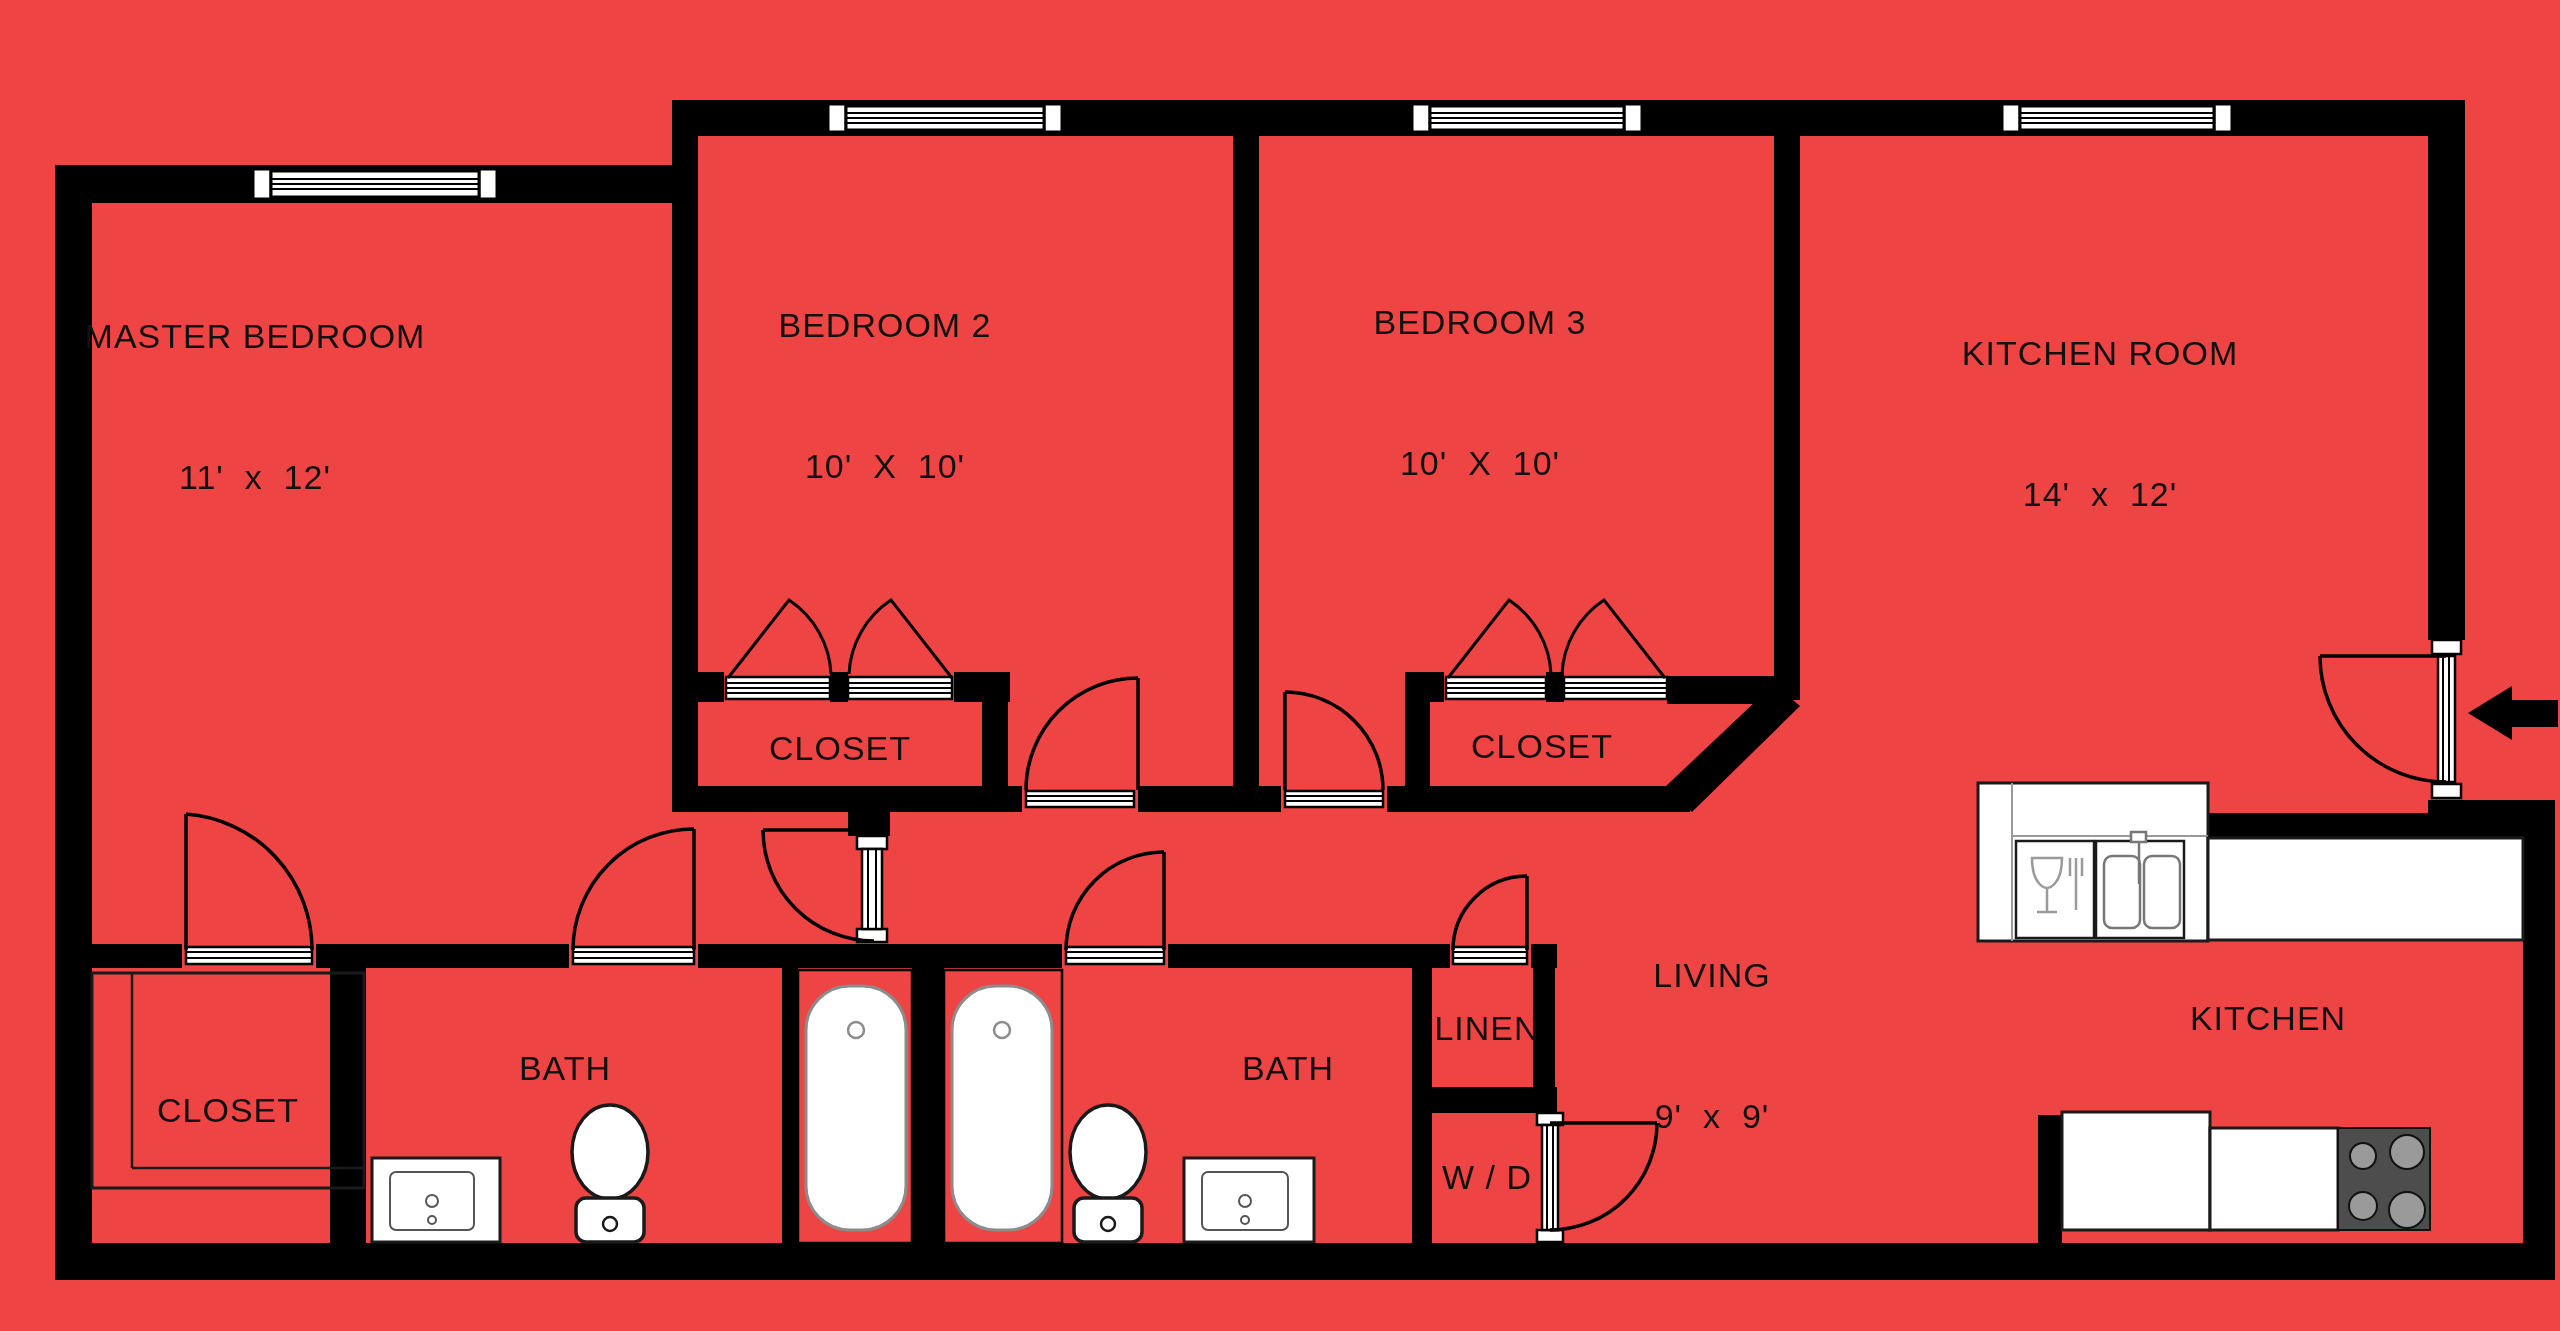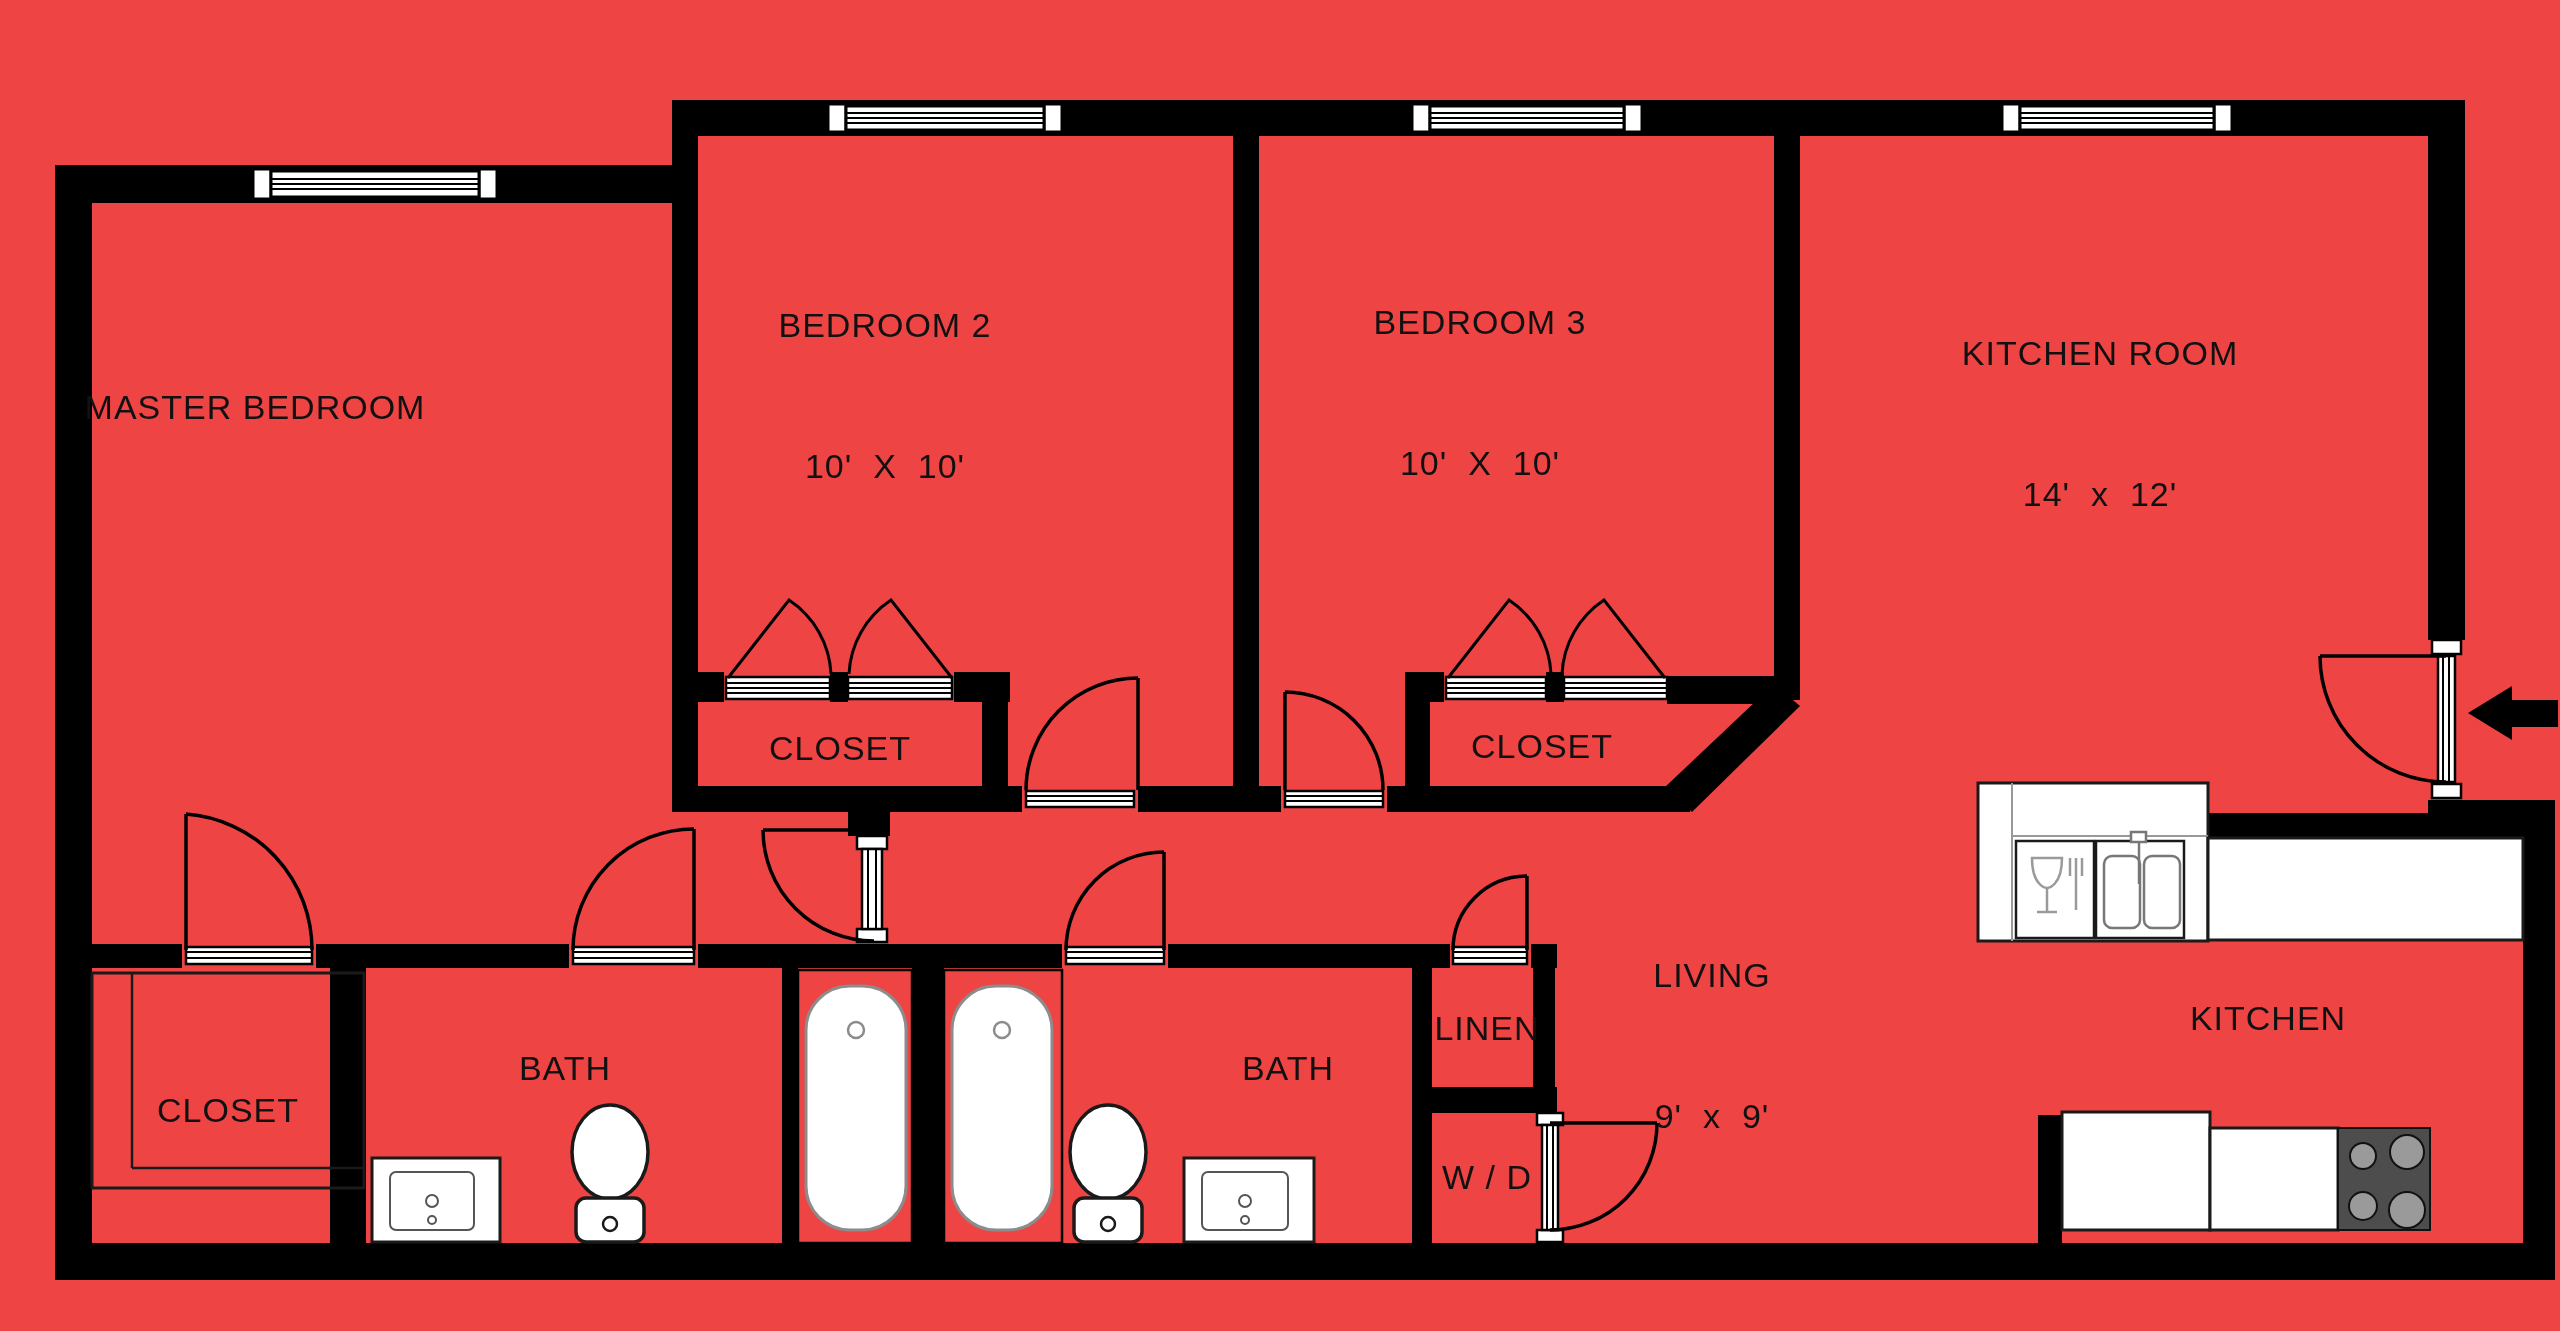--- a/index.html
+++ b/index.html
@@ -290,20 +290,21 @@
 
     <g fill="#000">
       <polygon points="2468,713 2512,686 2512,740"></polygon>
       <rect x="2512" y="700" width="46" height="27"></rect>
     </g>
   </g>
 </svg>
 
   <div class="lbl" style="left:255px;top:407px">
     <span>MASTER BEDROOM</span>
+    <span>11'  x  12'</span>
   </div>
   <div class="lbl" style="left:885px;top:396px">
     <span>BEDROOM 2</span>
     <span>10'  X  10'</span>
   </div>
   <div class="lbl" style="left:1480px;top:393px">
     <span>BEDROOM 3</span>
     <span>10'  X  10'</span>
   </div>
   <div class="lbl" style="left:2100px;top:424px">

